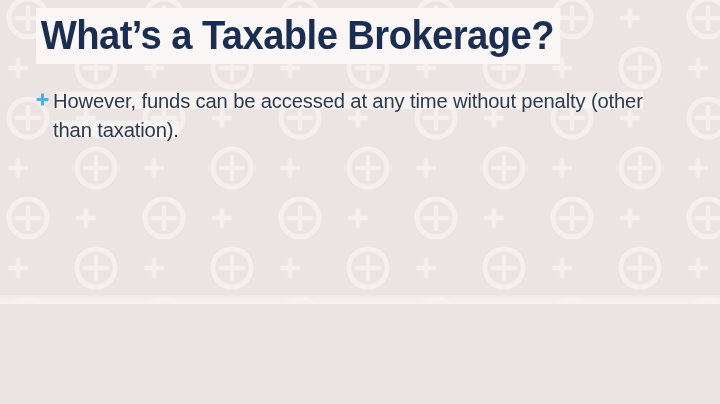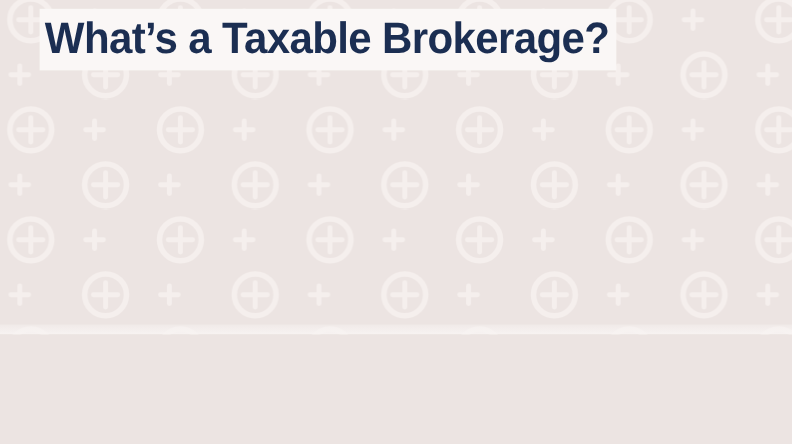--- a/index.html
+++ b/index.html
@@ -160,16 +160,24 @@
 
   <div id="bottom-strip"></div>
 
   <div id="title-wrap">
     <h1 id="page-title">What’s a Taxable Brokerage?</h1>
   </div>
 
   <div id="bullets">
 
 
+    <div class="bullet-item">
+      <span class="plus-icon">
+        <svg width="13" height="13" viewBox="0 0 13 13" xmlns="http://www.w3.org/2000/svg">
+          <path d="M5 0.6 H8 V5 H12.4 V8 H8 V12.4 H5 V8 H0.6 V5 H5 Z" fill="#4cb1e0"></path>
+        </svg>
+      </span>
+      <div class="bullet-text"><span class="ln">However, funds can be accessed at any time without penalty (other than taxation).</span></div>
+    </div>
 
 
   </div>
 </div>
 
 </body></html>

